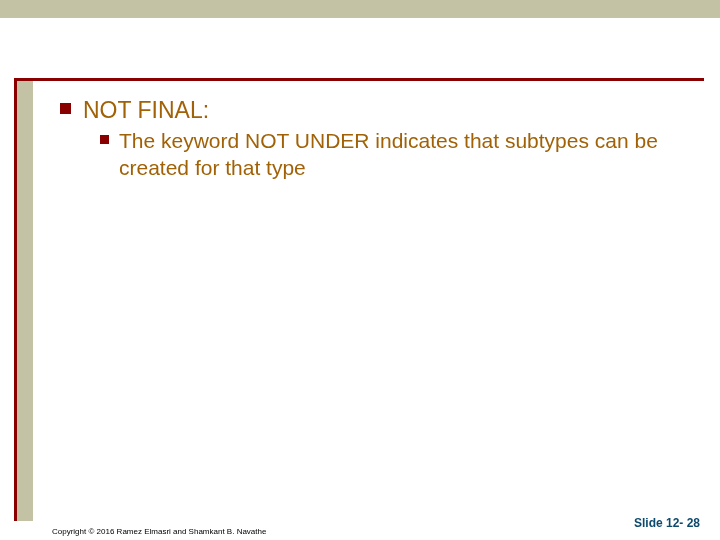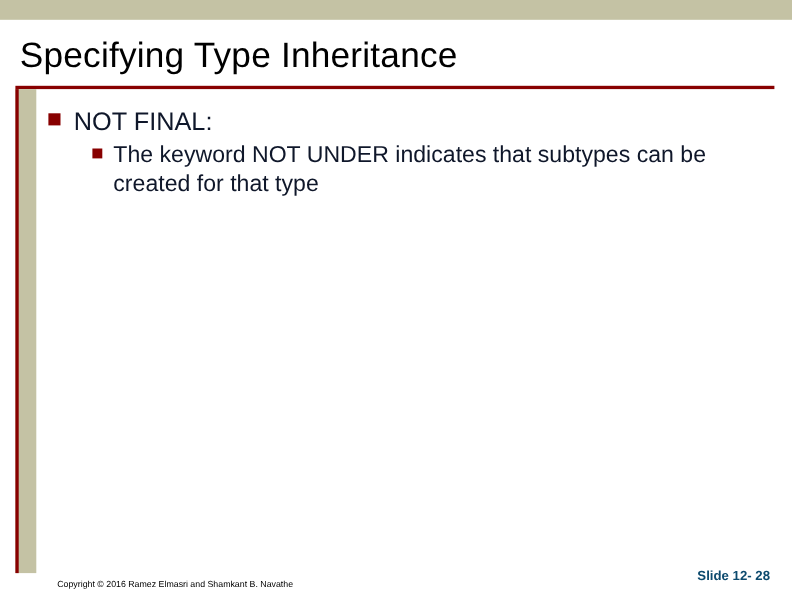--- a/index.html
+++ b/index.html
@@ -46,24 +46,24 @@
     left: 14px;
     top: 81px;
     width: 16px;
     height: 440px;
     background: #c4c2a4;
     border-left: 3px solid #880000;
     box-sizing: content-box;
   }
   .content {
     position: absolute;
-    left: 44px;
+    left: 60px;
     top: 95px;
     width: 660px;
-    color: #0f172a;
+    color: #a16207;
   }
   .item-l1 {
     display: flex;
     align-items: flex-start;
     margin-bottom: 2px;
   }
   .item-l1 .bullet {
     width: 11px;
     height: 11px;
     background: #880000;
@@ -110,21 +110,20 @@
     color: #0c4a6e;
   }
 </style>
 </head>
 <body>
 
 <div class="slide">
 
   <div class="top-bar"></div>
 
-  <div class="title">Specifying Type Inheritance</div>
 
   <div class="title-underline"></div>
   <div class="left-band"></div>
 
   <div class="content">
 
     <div class="item-l1">
       <div class="bullet"></div>
       <div class="text">NOT FINAL:</div>
     </div>

